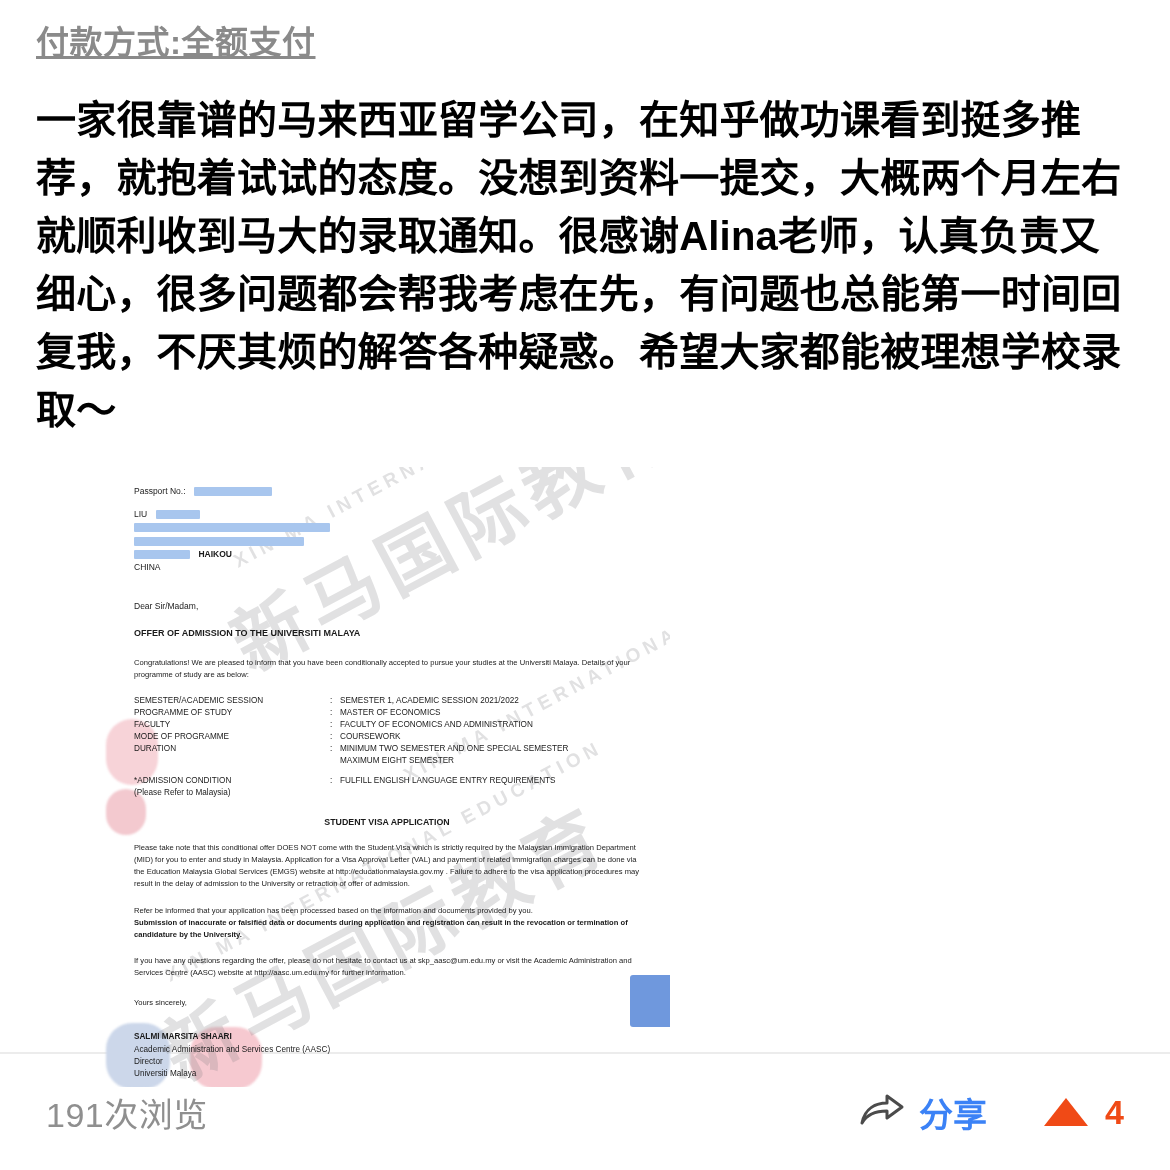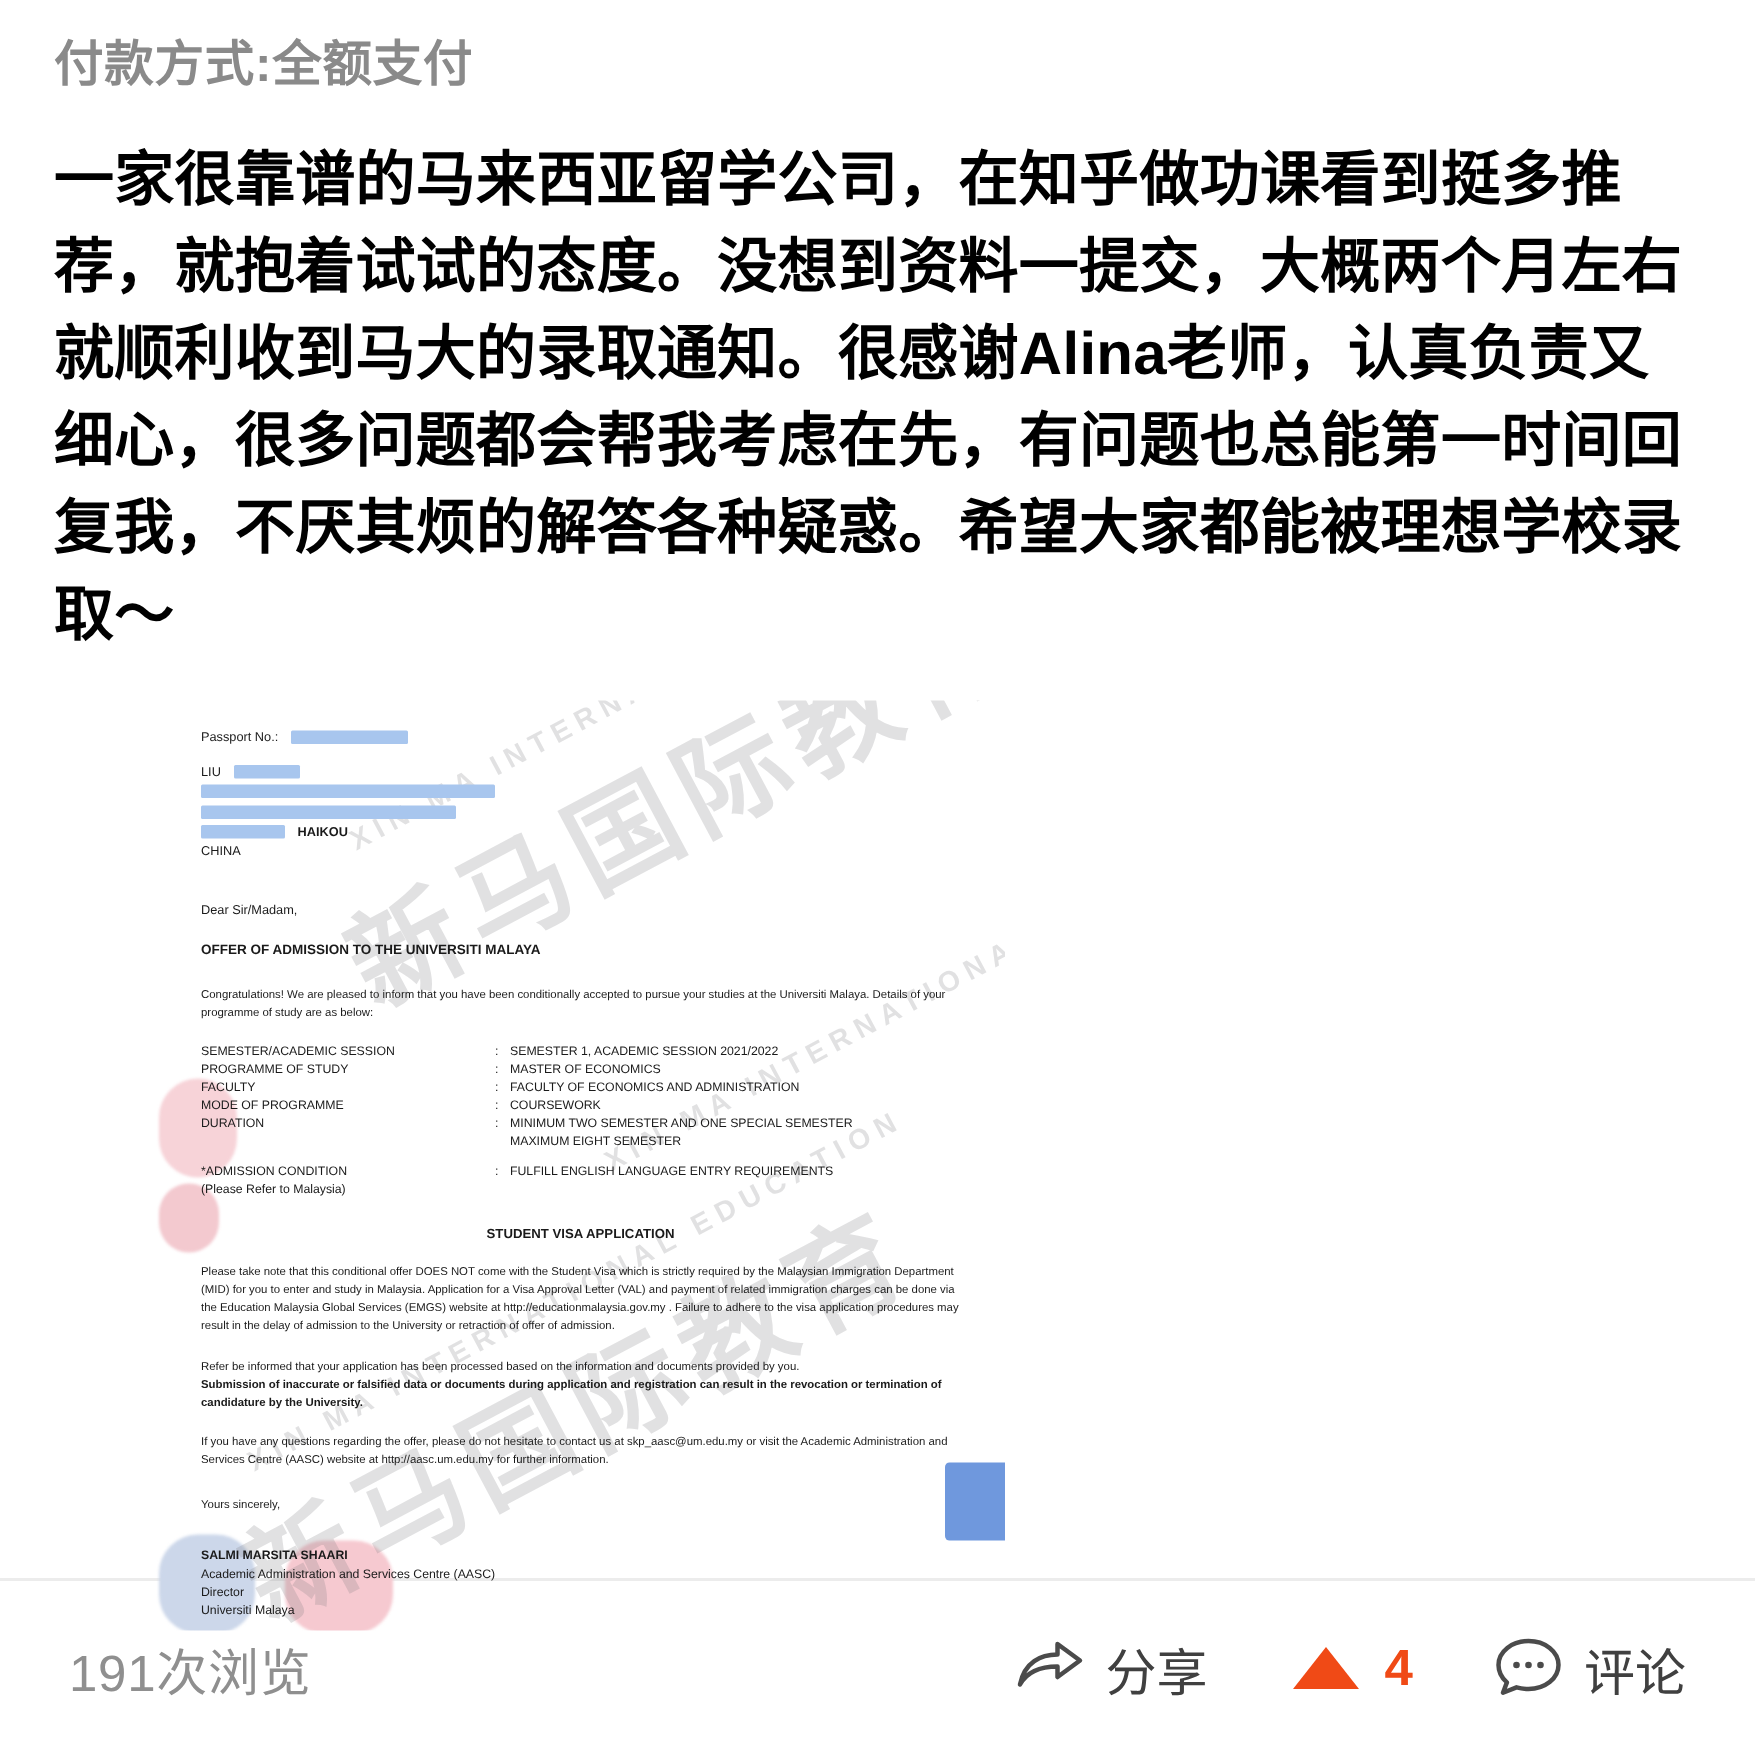--- a/index.html
+++ b/index.html
@@ -24,20 +24,21 @@
     flex-direction: column;
   }
   .pay-line {
     color: #8a8a8a;
     font-size: 33px;
     font-weight: bold;
     letter-spacing: 0.5px;
     margin-top: 22px;
     margin-bottom: 10px;
     line-height: 1.3;
+    text-decoration: underline;
   }
   .post-body {
     color: #000000;
     font-size: 40px;
     font-weight: bold;
     line-height: 1.45;
     letter-spacing: 0.2px;
     margin-top: 16px;
   }
   .attachment {
@@ -140,23 +141,23 @@
     align-items: center;
     gap: 54px;
   }
   .action {
     display: flex;
     align-items: center;
     gap: 14px;
     cursor: pointer;
   }
   .action-label {
-    color: #404040;
+    color: #3b82f6;
     font-size: 34px;
-    font-weight: normal;
+    font-weight: bold;
   }
   .action-count {
     color: #f04a16;
     font-size: 34px;
     font-weight: bold;
   }
   .icon {
     display: inline-flex;
     align-items: center;
     justify-content: center;
@@ -319,28 +320,17 @@
 
       <div class="action">
         <span class="icon">
           <svg width="50" height="40" viewBox="0 0 50 40" xmlns="http://www.w3.org/2000/svg">
             <path d="M25 6 L47 34 L3 34 Z" fill="#f04a16"></path>
           </svg>
         </span>
         <span class="action-count">4</span>
       </div>
 
-      <div class="action">
-        <span class="icon">
-          <svg width="46" height="44" viewBox="0 0 46 44" xmlns="http://www.w3.org/2000/svg">
-            <path d="M23 4 C34 4, 43 11, 43 20 C43 29, 34 36, 23 36 C20 36, 17.5 35.6, 15 34.9 L6 38.5 L8.6 31.6 C5 28.5, 3 24.5, 3 20 C3 11, 12 4, 23 4 Z" stroke="#4b4b4b" stroke-width="3" fill="none" stroke-linejoin="round"></path>
-            <circle cx="15" cy="20" r="2.2" fill="#4b4b4b"></circle>
-            <circle cx="23" cy="20" r="2.2" fill="#4b4b4b"></circle>
-            <circle cx="31" cy="20" r="2.2" fill="#4b4b4b"></circle>
-          </svg>
-        </span>
-        <span class="action-label">评论</span>
-      </div>
 
     </div>
   </div>
 
 </div>
 
 </body></html>

